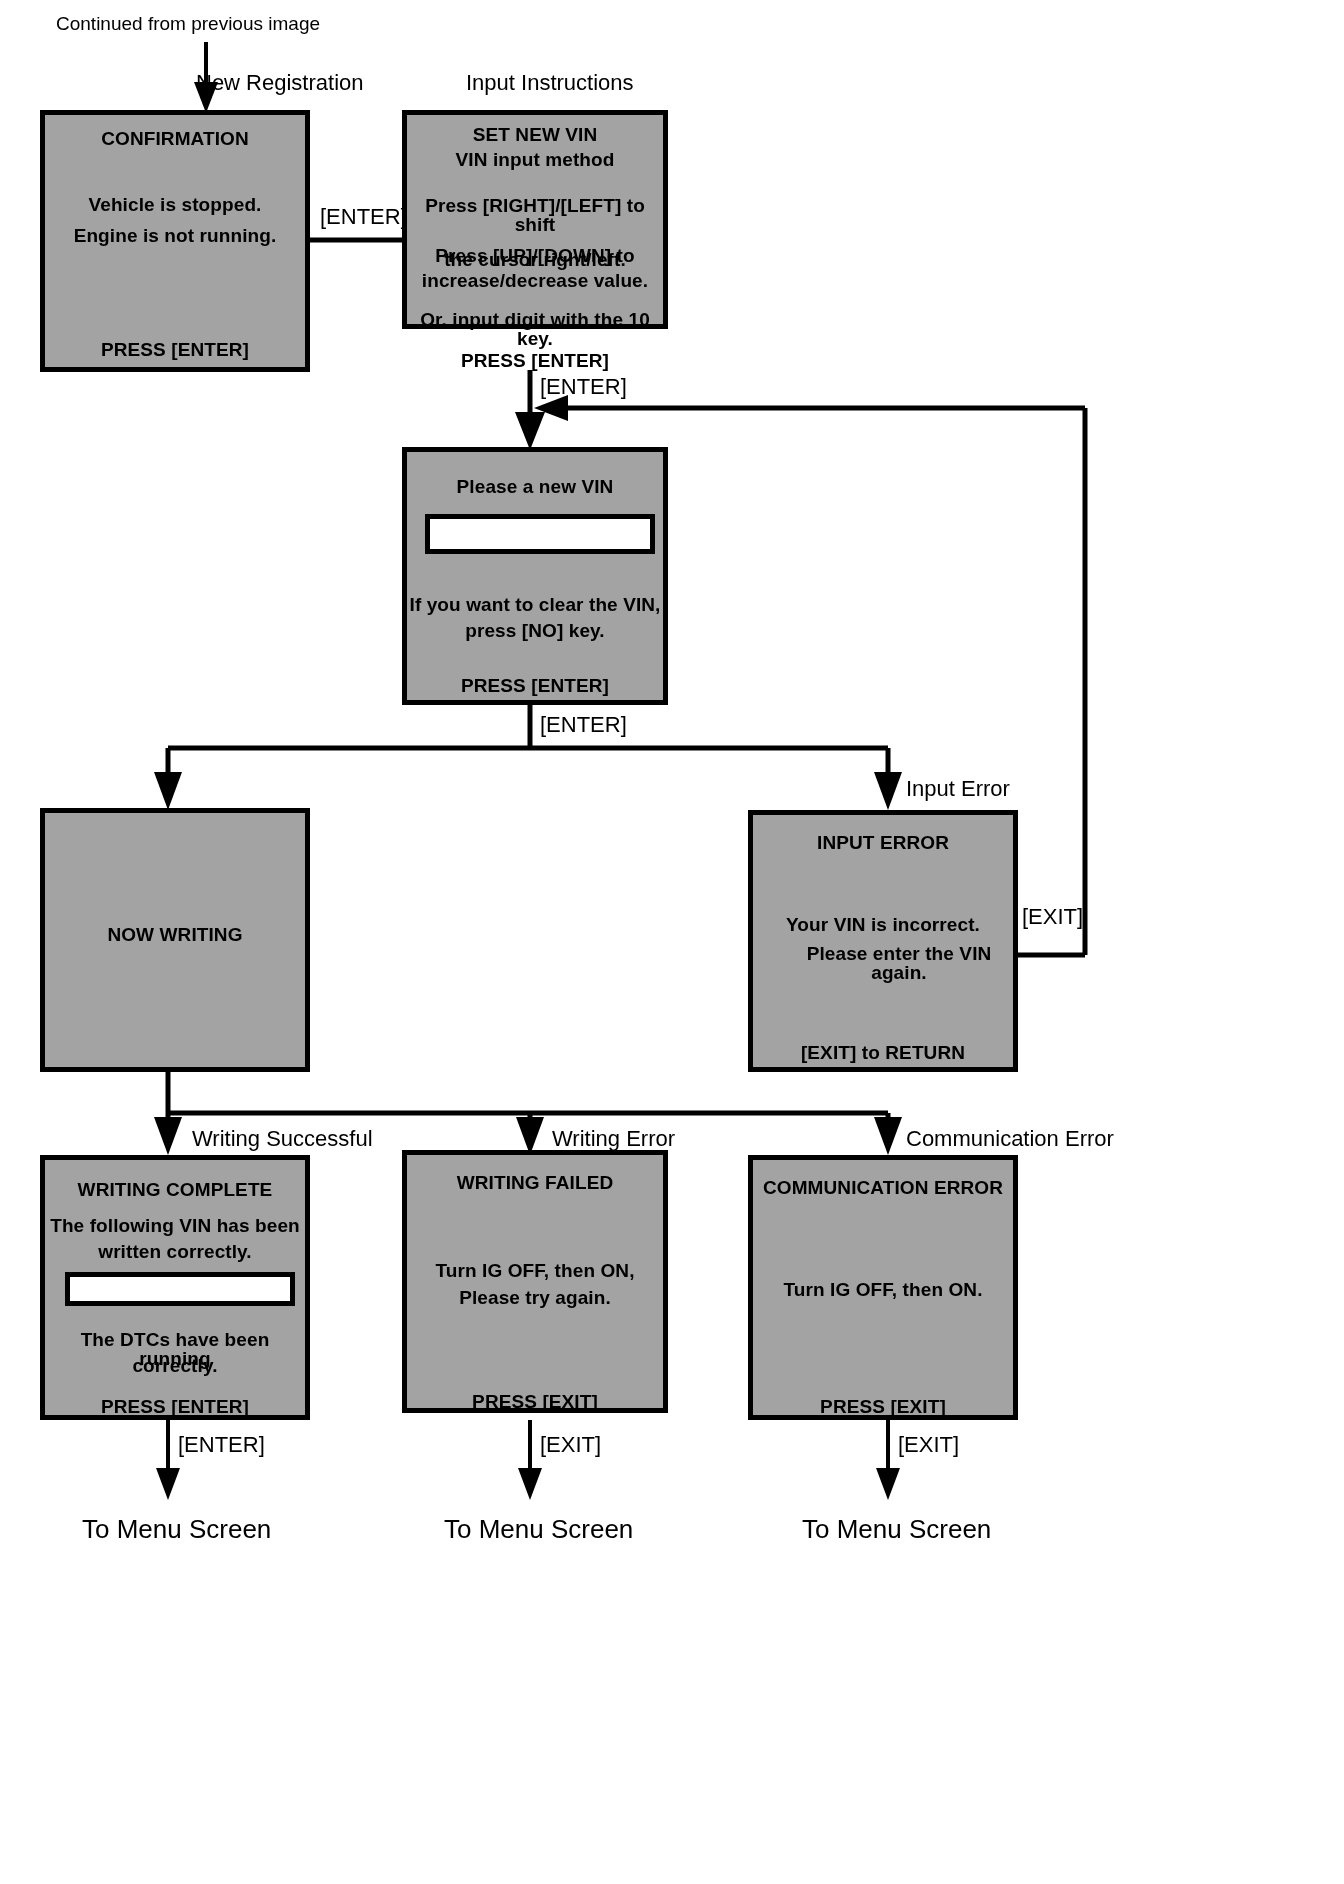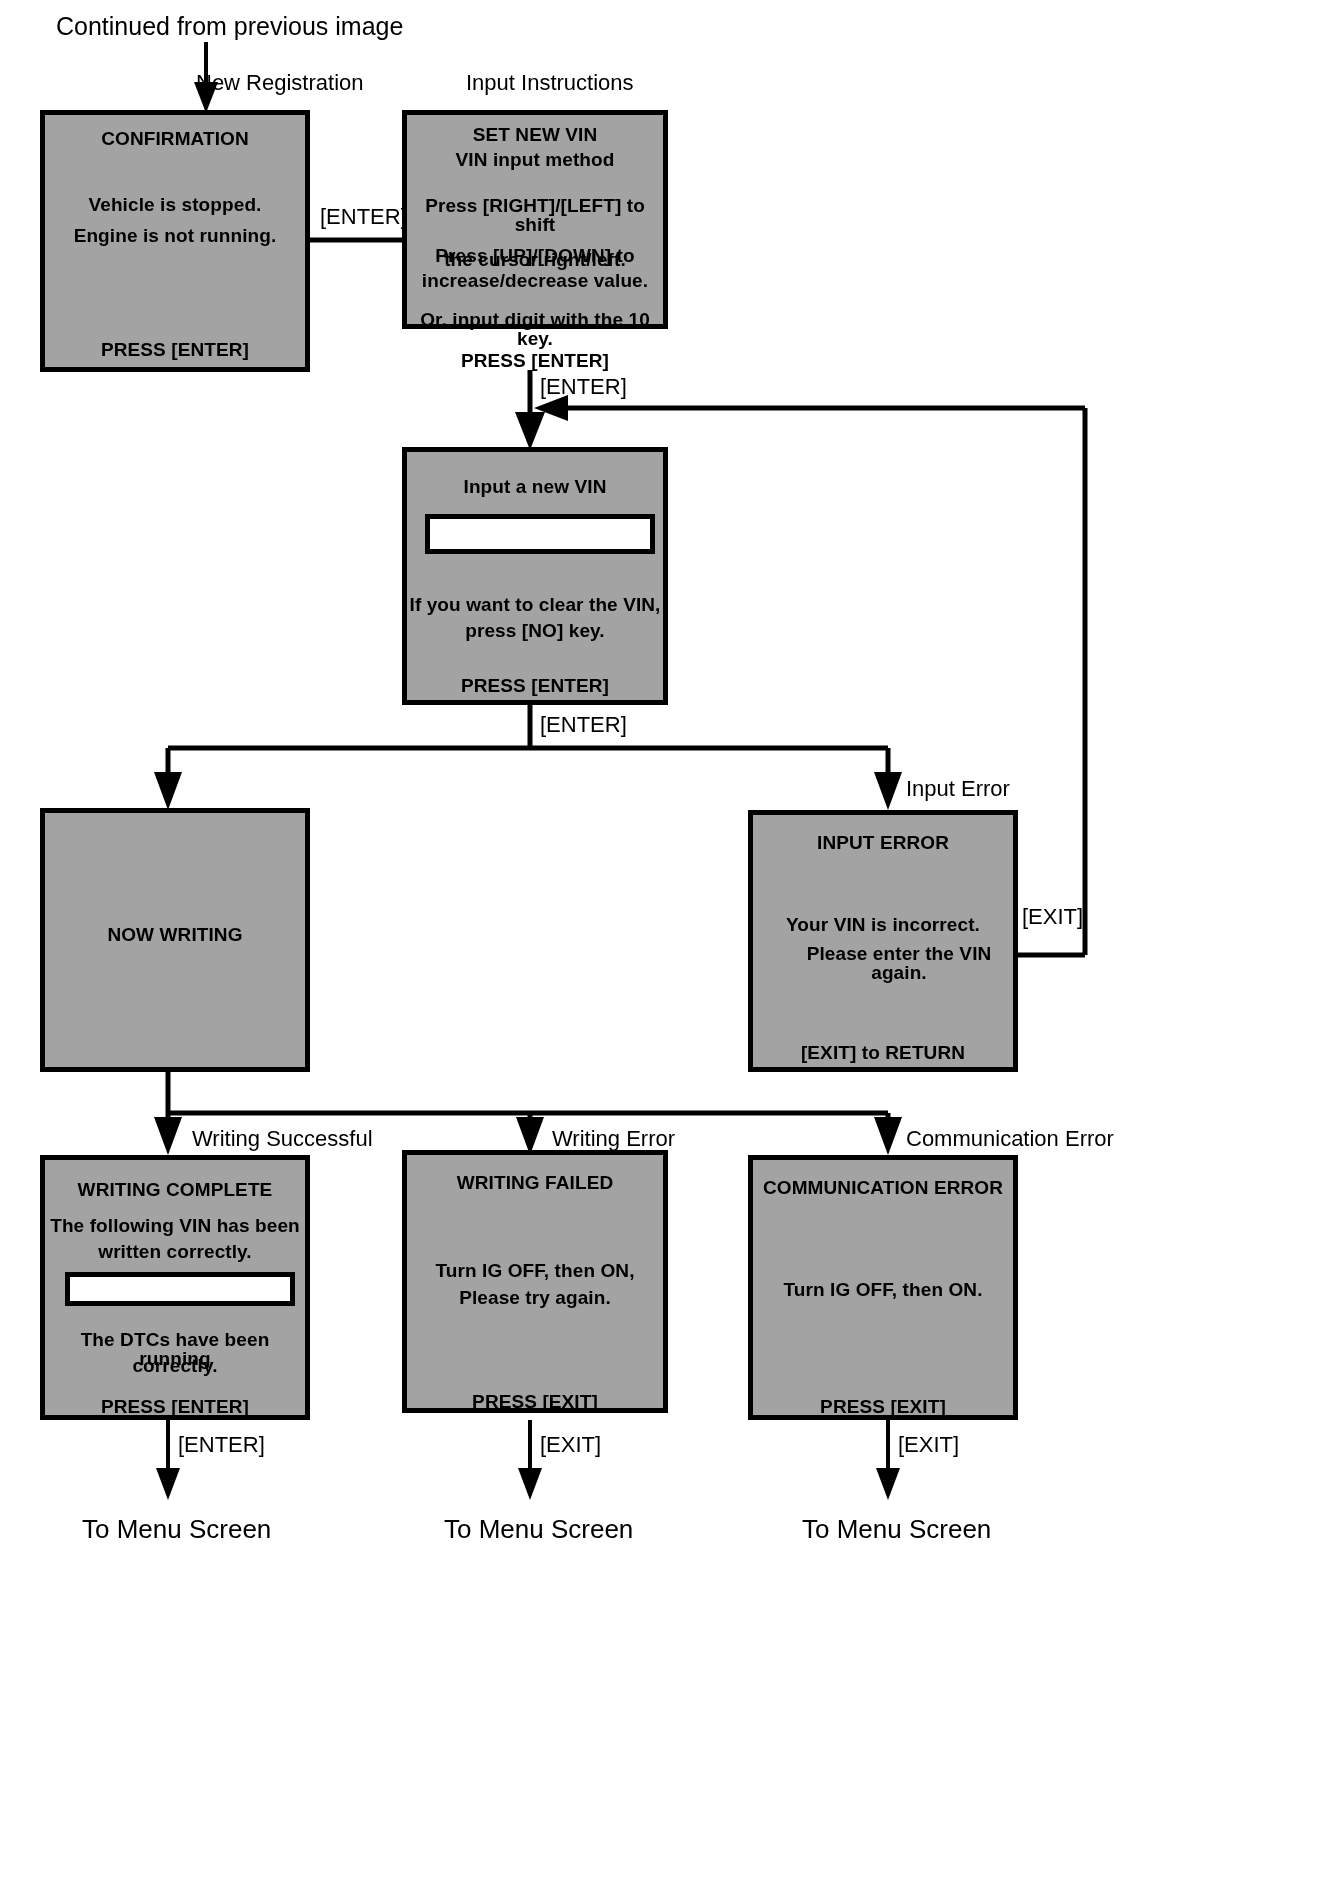--- a/index.html
+++ b/index.html
@@ -71,21 +71,21 @@
     <line class="thin" x1="168" y1="1420" x2="168" y2="1480"></line>
     <polygon points="168,1500 156,1468 180,1468"></polygon>
 
     <line class="thin" x1="530" y1="1420" x2="530" y2="1480"></line>
     <polygon points="530,1500 518,1468 542,1468"></polygon>
 
     <line class="thin" x1="888" y1="1420" x2="888" y2="1480"></line>
     <polygon points="888,1500 876,1468 900,1468"></polygon>
   </svg>
 
-  <div class="elabel" style="left:56px;top:14px;font-size:25px;">Continued from previous image</div>
+  <div class="elabel" style="left:56px;top:14px;font-size:19px;">Continued from previous image</div>
 
   <div class="elabel" style="left:196px;top:72px;">New Registration</div>
   <div class="elabel" style="left:466px;top:72px;">Input Instructions</div>
   <div class="elabel" style="left:906px;top:778px;">Input Error</div>
   <div class="elabel" style="left:192px;top:1128px;">Writing Successful</div>
   <div class="elabel" style="left:552px;top:1128px;">Writing Error</div>
   <div class="elabel" style="left:906px;top:1128px;">Communication Error</div>
 
   <div class="elabel" style="left:320px;top:206px;">[ENTER]</div>
   <div class="elabel" style="left:540px;top:376px;">[ENTER]</div>
@@ -107,21 +107,21 @@
     <div class="ln" style="top:35px;">VIN input method</div>
     <div class="ln" style="top:81px;">Press [RIGHT]/[LEFT] to shift</div>
     <div class="ln" style="top:104px;margin-top:31px;">the cursor right/left.</div>
     <div class="ln" style="top:131px;">Press [UP]/[DOWN] to</div>
     <div class="ln" style="top:156px;">increase/decrease value.</div>
     <div class="ln" style="top:195px;">Or, input digit with the 10 key.</div>
     <div class="ln" style="top:236px;">PRESS [ENTER]</div>
   </div>
 
   <div class="box" style="left:402px;top:447px;width:266px;height:258px;">
-    <div class="ln" style="top:25px;">Input a new VIN</div>
+    <div class="ln" style="top:25px;">Please a new VIN</div>
     <div class="vinfield" style="left:18px;top:62px;width:230px;height:40px;">
       <div class="ln" style="top:9px;font-size:17px;"></div>
     </div>
     <div class="ln" style="top:143px;">If you want to clear the VIN,</div>
     <div class="ln" style="top:169px;">press [NO] key.</div>
     <div class="ln" style="top:224px;">PRESS [ENTER]</div>
   </div>
 
   <div class="box" style="left:40px;top:808px;width:270px;height:264px;padding-left:22px;">
     <div class="ln" style="top:112px;">NOW WRITING</div>

